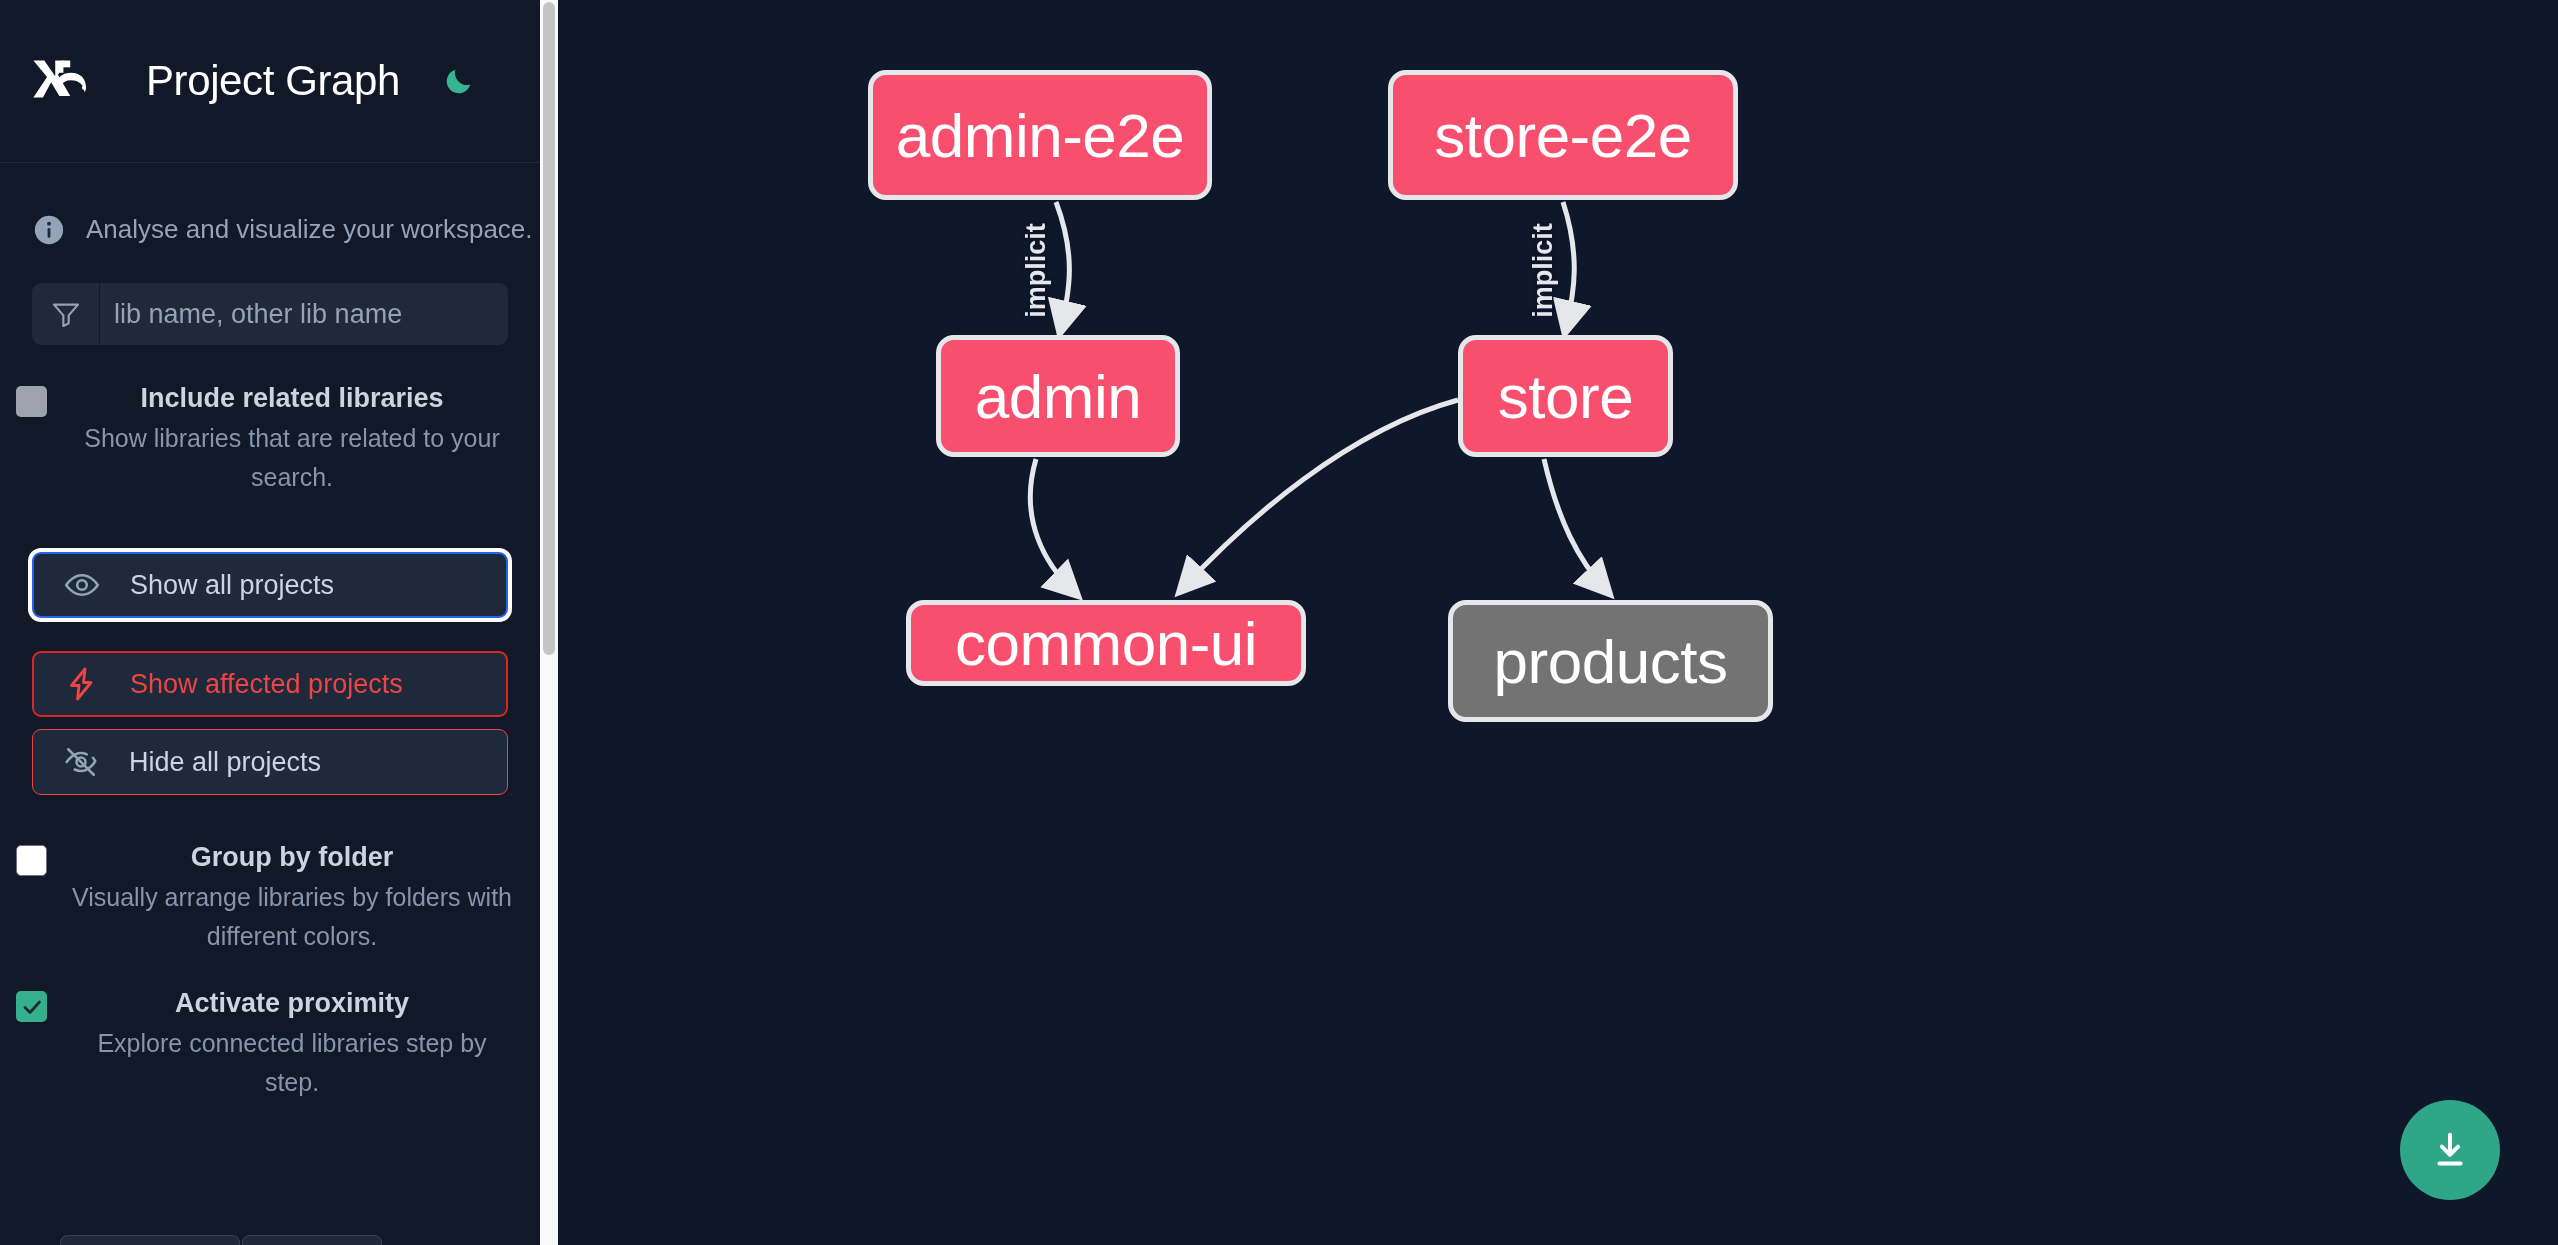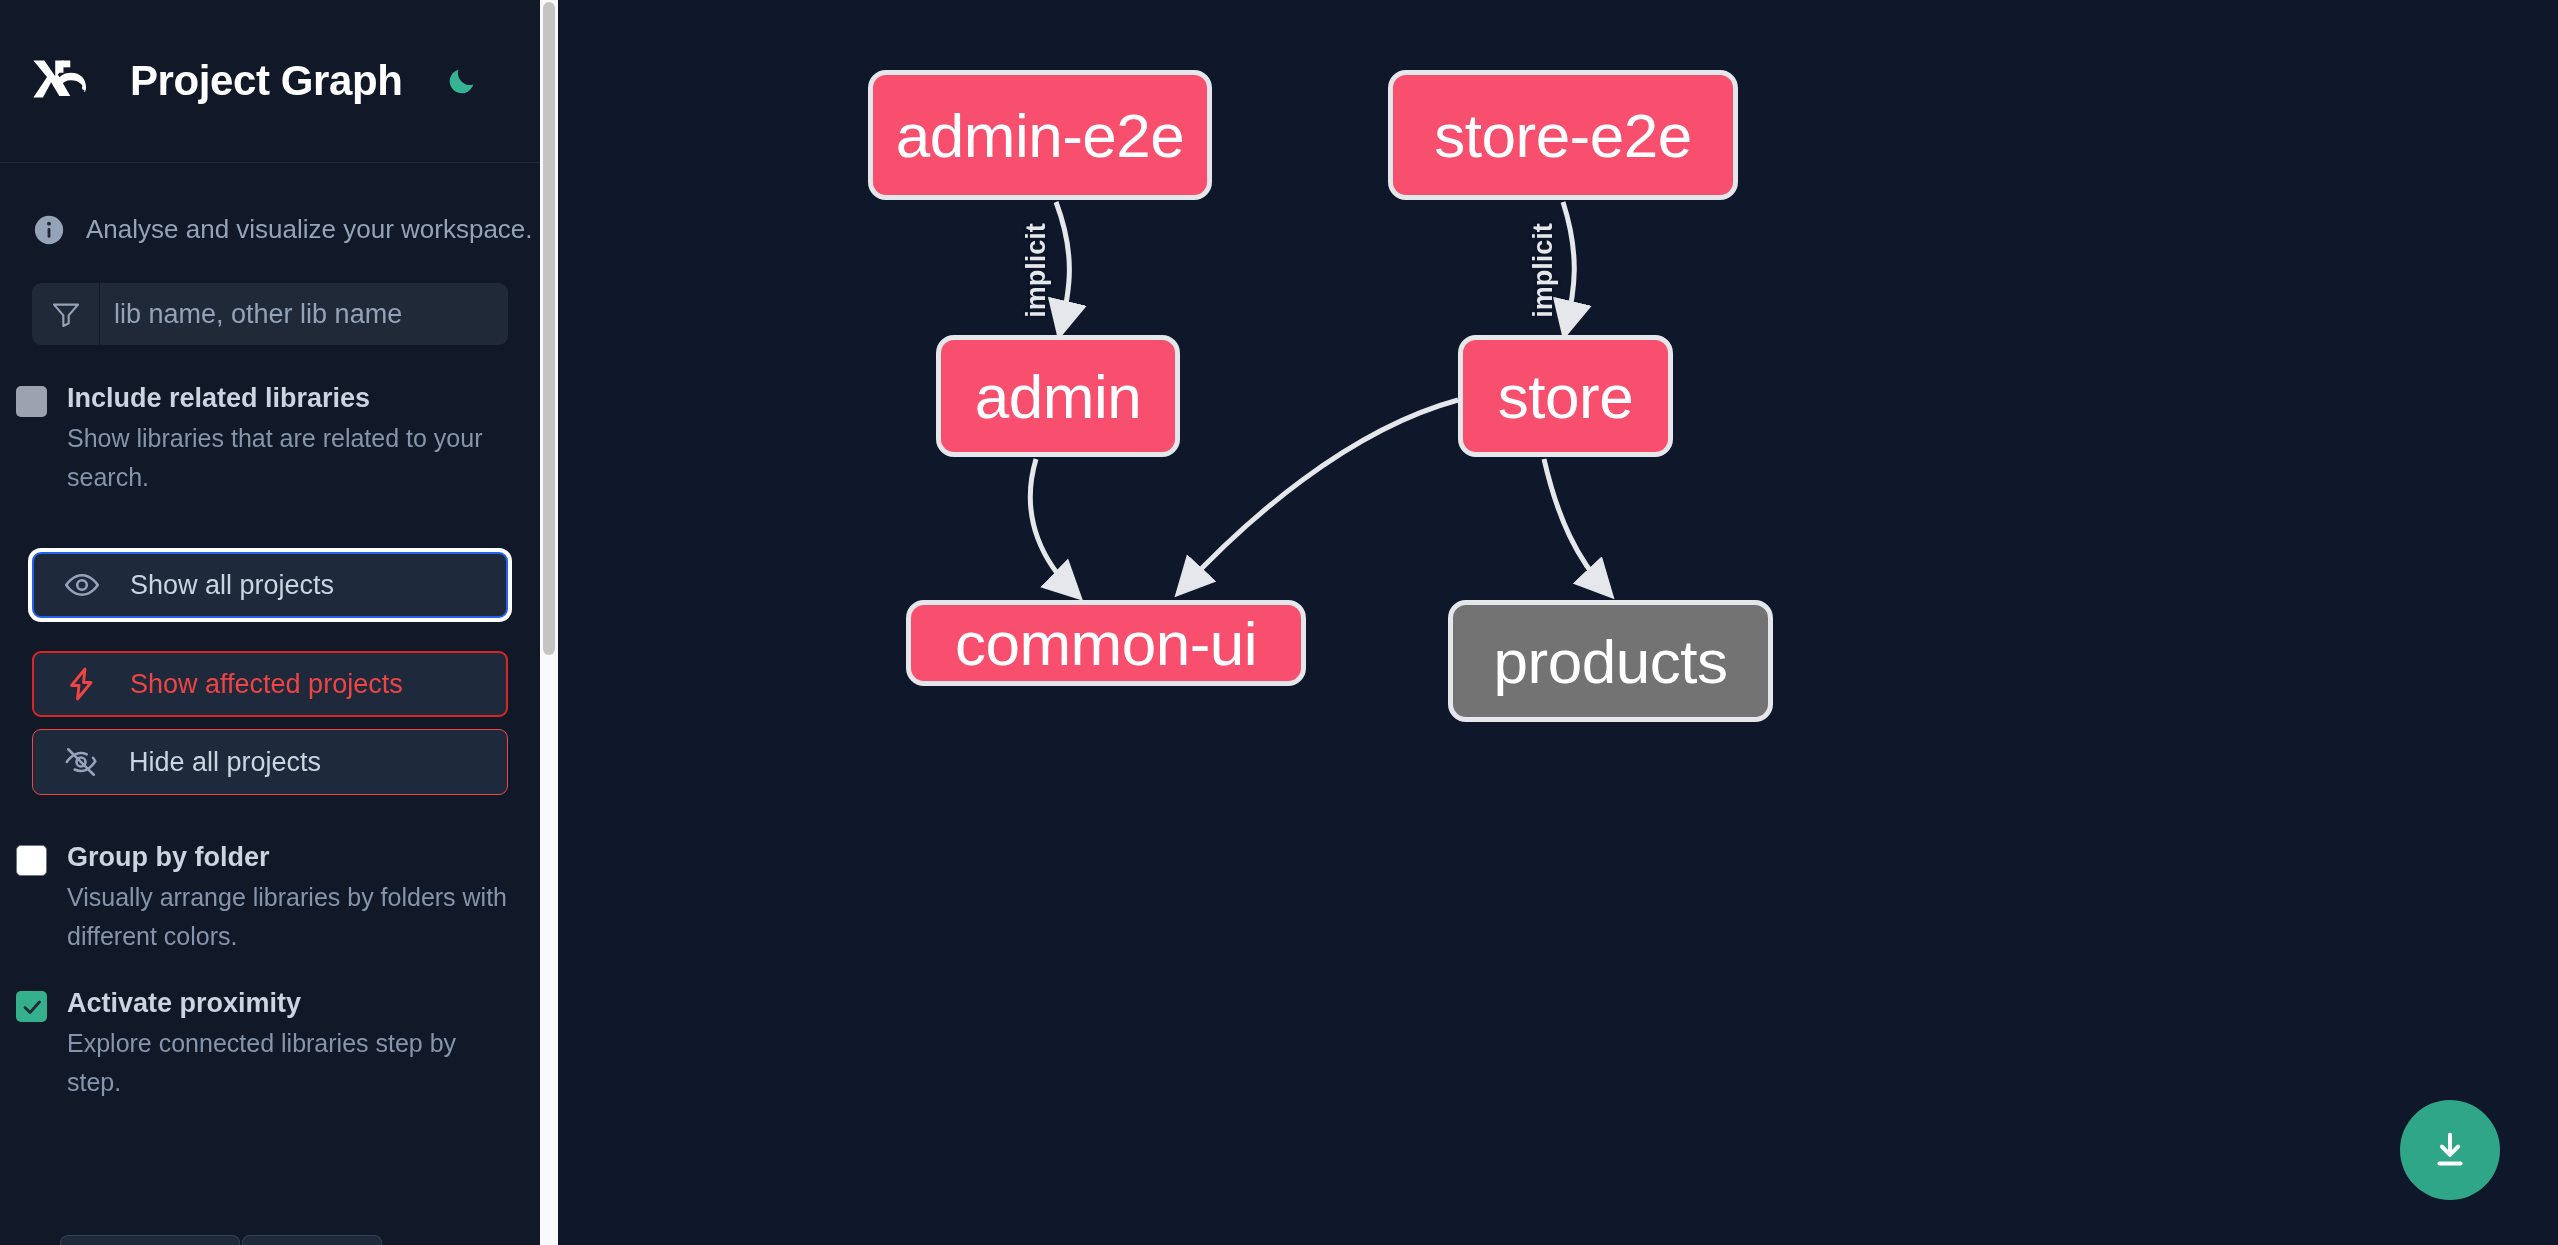--- a/index.html
+++ b/index.html
@@ -25,22 +25,22 @@
     height: 163px;
     display: flex;
     align-items: center;
     padding: 0 32px;
     border-bottom: 1px solid #1f2937;
   }
   .nx-logo { width: 82px; height: 52px; flex: 0 0 82px; }
   .app-title {
     color: #ffffff;
     font-size: 42px;
-    font-weight: 700;
-    margin-left: 16px;
+    font-weight: 400;
+    margin-left: 32px;
     letter-spacing: -0.4px;
     white-space: nowrap;
   }
   .theme-toggle {
     margin-left: 36px;
     width: 46px; height: 46px;
     display: flex; align-items: center; justify-content: center;
     cursor: pointer;
   }
 
@@ -83,20 +83,21 @@
     font-family: "Liberation Sans", sans-serif;
     font-size: 27px;
     padding: 0 14px;
   }
   .search-input::placeholder { color: #94a3b8; }
 
   .check-row {
     display: flex;
     padding: 0 16px;
     margin-top: 36px;
+    text-align: center;
   }
   .cbx {
     flex: 0 0 31px;
     width: 31px; height: 31px;
     border-radius: 5px;
     margin-top: 5px;
     cursor: pointer;
     position: relative;
   }
   .cbx.grey  { background: #9ca3af; }

